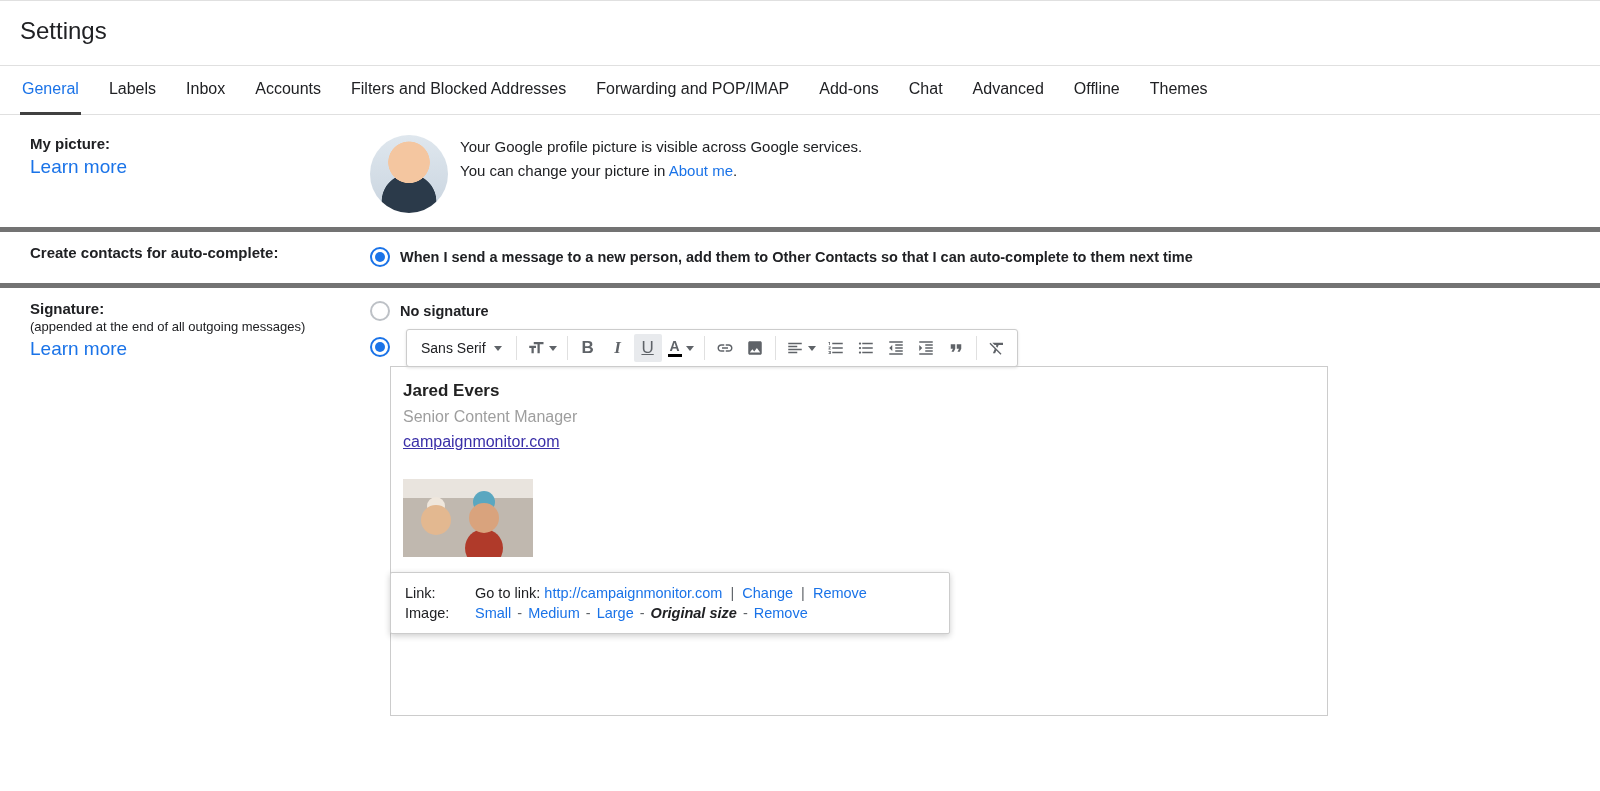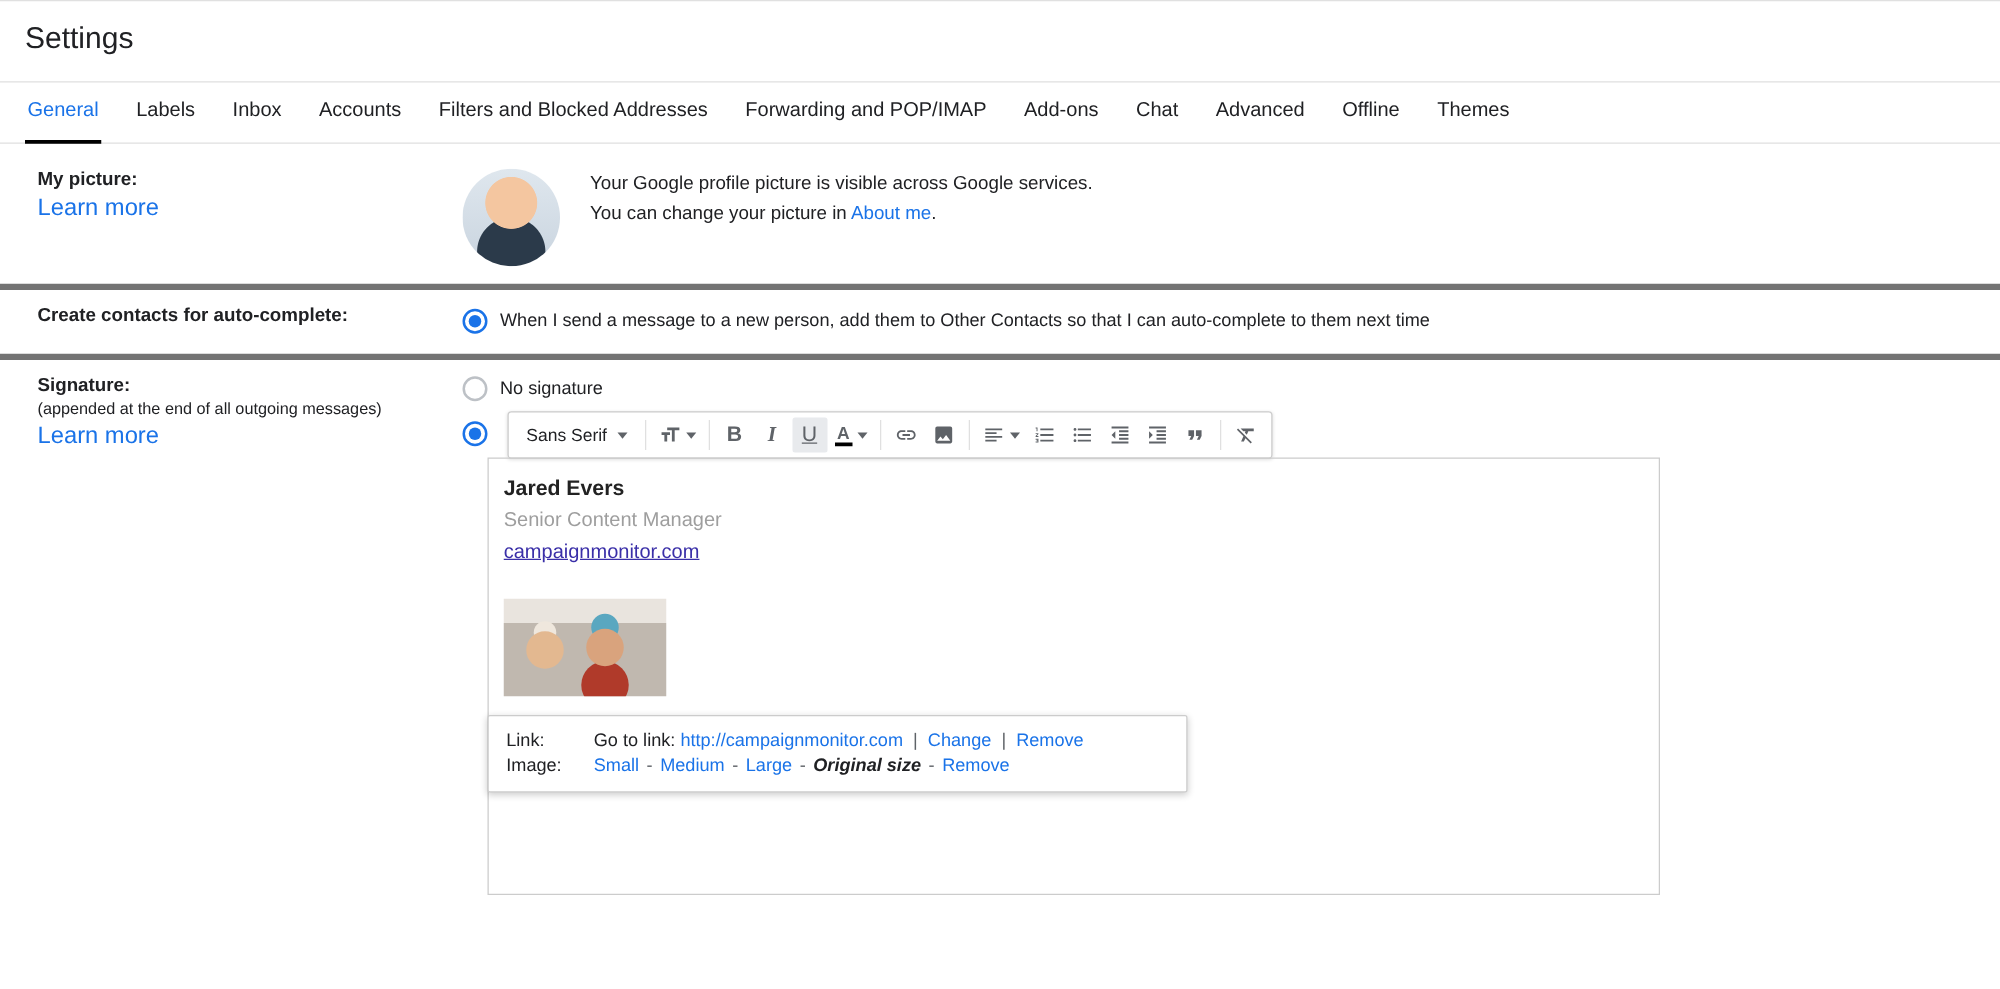--- a/index.html
+++ b/index.html
@@ -24,59 +24,59 @@
     }
     .tab {
       padding: 14px 2px;
       font-size: 16px;
       color: #202124;
       cursor: pointer;
       white-space: nowrap;
     }
     .tab.active {
       color: #1a73e8;
-      border-bottom: 3px solid #000000;
+      border-bottom: 3px solid #404040;
       margin-bottom: -1px;
     }
     .content { padding: 0 0 40px 0; }
     .row {
       display: flex;
       padding: 12px 0 14px 30px;
       border-bottom: 5px solid #737373;
     }
     .row-label {
       width: 340px;
       flex-shrink: 0;
     }
     .row-label .title { font-weight: bold; font-size: 15px; }
     .row-label .sub { font-size: 13px; margin-top: 2px; }
     .learn-more { color: #1a73e8; text-decoration: none; font-size: 19px; display: inline-block; margin-top: 4px; cursor: pointer; }
     .row-body { flex: 1; padding-right: 40px; }
-    .pic-body { display: flex; align-items: flex-start; gap: 24px; }
+    .pic-body { display: flex; align-items: flex-start; gap: 12px; }
     .avatar {
       width: 78px; height: 78px; border-radius: 50%;
       background: radial-gradient(circle at 50% 35%, #f4c6a0 0 32%, transparent 33%),
                   radial-gradient(circle at 50% 85%, #2b3a4a 0 35%, transparent 36%),
                   linear-gradient(180deg, #dfe7ee, #c9d4df);
       flex-shrink: 0;
     }
     .pic-text p { font-size: 15px; line-height: 1.6; }
     a.inline-link { color: #1a73e8; text-decoration: none; }
     .radio-line { display: flex; align-items: center; gap: 10px; padding: 2px 0; }
     .radio {
       width: 20px; height: 20px; border-radius: 50%;
       border: 2px solid #bdc1c6; position: relative; flex-shrink: 0; cursor: pointer;
       margin-top: 1px;
     }
     .radio.checked { border-color: #1a73e8; }
     .radio.checked::after {
       content: ""; position: absolute; left: 3px; top: 3px;
       width: 10px; height: 10px; border-radius: 50%; background: #1a73e8;
     }
-    .radio-label { font-weight: normal; font-size: 14.5px; }
+    .radio-label { font-weight: bold; font-size: 14.5px; }
     .sig-no { display: flex; align-items: center; gap: 10px; margin-bottom: 8px; }
     .editor-wrap { margin-left: -10px; }
     .toolbar {
       display: inline-flex; align-items: center; gap: 2px;
       border: 1px solid #ccc; border-radius: 3px; padding: 4px 6px;
       box-shadow: 0 1px 3px rgba(0,0,0,0.12);
       background: #fff;
       margin-left: 16px;
     }
     .tb-sep { width: 1px; height: 24px; background: #e0e0e0; margin: 0 4px; }

